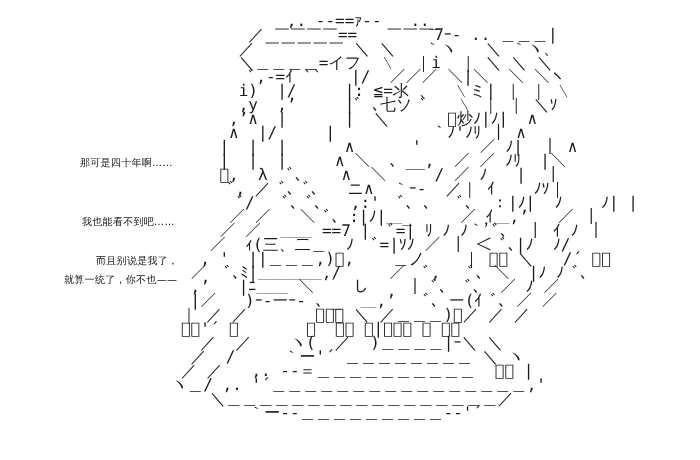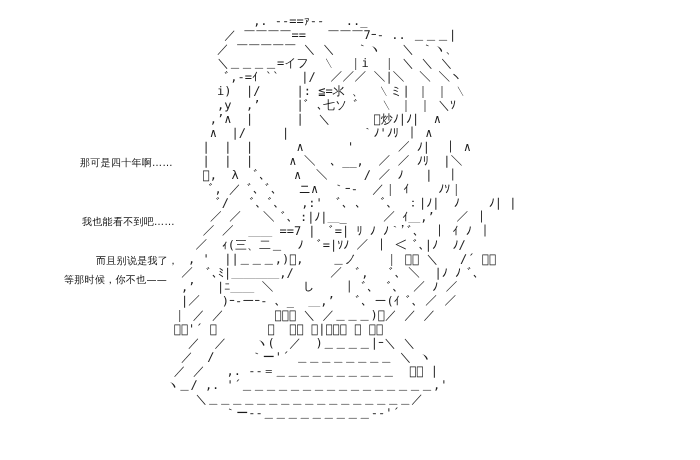--- a/index.html
+++ b/index.html
@@ -24,21 +24,21 @@
     background: #ffffff;
   }
   
   #aa-art {
     position: absolute;
     left: 152px;
     top: 14px;
     margin: 0;
     white-space: pre;
     font-family: "DejaVu Sans Mono", "Liberation Mono", monospace;
-    font-size: 12px;
+    font-size: 16px;
     line-height: 14px;
     letter-spacing: 0px;
     color: #1b1b1b;
     text-rendering: geometricPrecision;
   }
   
   #dialogue {
     position: absolute;
     left: 0;
     top: 0;
@@ -92,16 +92,16 @@
     ／  /     ｀ー'´ ＿＿＿＿＿＿＿＿ ＼ ヽ
    ／ ／   ,. -‐＝＿＿＿＿＿＿＿＿＿＿  ﾞ､ |
   ヽ＿/ ,. '´＿＿＿＿＿＿＿＿＿＿＿＿＿＿＿＿,'
       ＼＿＿＿＿＿＿＿＿＿＿＿＿＿＿＿＿＿／
           ｀ー‐‐＿＿＿＿＿＿＿＿＿-‐'´</pre>
 
   <div id="dialogue">
     <div class="line l1" style="color: rgb(20, 20, 20);">那可是四十年啊……</div>
     <div class="line l3" style="color: rgb(20, 20, 20);">我也能看不到吧……</div>
     <div class="line l4" style="color: rgb(20, 20, 20);">而且别说是我了，</div>
-    <div class="line l5" style="color: rgb(20, 20, 20);">等那时候，你不也——</div>
+    <div class="line l5" style="color: rgb(20, 20, 20);">就算一统了，你不也——</div>
   </div>
 
 </div>
 
 </body></html>

